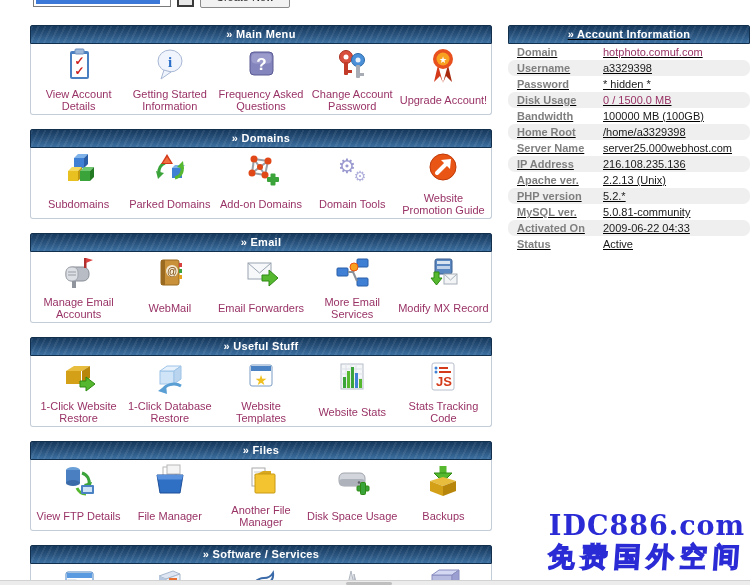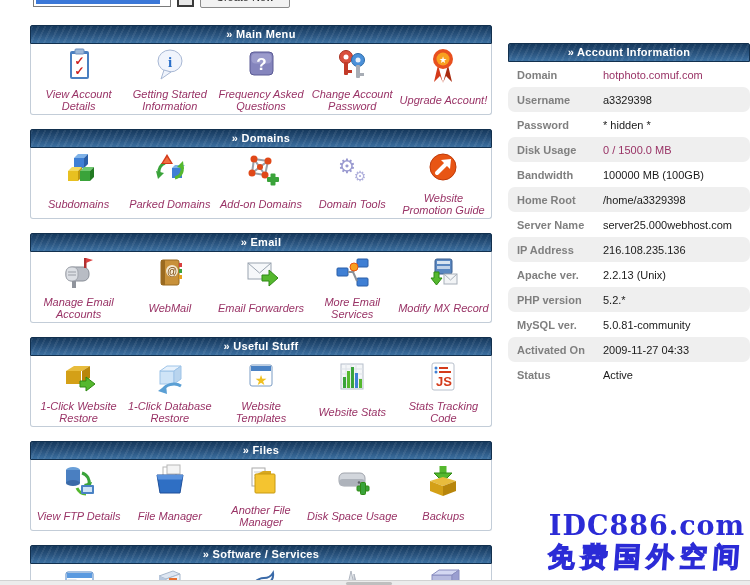--- a/index.html
+++ b/index.html
@@ -27,25 +27,25 @@
 
   
   .left-col{position:absolute;left:30px;top:25px;width:462px;}
   .section{margin-bottom:14px;border-radius:11px;}
   .sec-body{height:68px;background:#fff;border:1px solid #c3cdd8;border-top:none;
     border-radius:0 0 3px 3px;display:flex;padding:1px 2px;}
   .item{flex:1 1 0;display:flex;flex-direction:column;align-items:center;
     justify-content:flex-start;cursor:pointer;min-width:0;}
   .item .icon{height:42px;display:flex;align-items:center;justify-content:center;}
   .item .label{height:26px;display:flex;align-items:center;justify-content:center;
-    text-align:center;font-size:11px;line-height:12px;color:#993366;font-style:italic;}
+    text-align:center;font-size:11px;line-height:12px;color:#993366;}
 
   
-  .account-panel{position:absolute;left:508px;top:43px;width:242px;}
-  .arow{display:flex;align-items:center;height:25px;font-size:11px;}
+  .account-panel{position:absolute;left:508px;top:25px;width:242px;text-decoration:underline;}
+  .arow{display:flex;align-items:center;height:16px;font-size:11px;}
   .arow.alt{background:#efefef;border-radius:7px;}
   .alabel{width:86px;padding-left:9px;font-weight:bold;color:#7f7f7f;flex:0 0 auto;}
   .avalue{color:#1a1a1a;white-space:nowrap;}
   .avalue.link{color:#993366;cursor:pointer;}
 
   
   .watermark{position:absolute;right:4px;top:511px;text-align:center;pointer-events:none;}
   .wm1{font-family:"DejaVu Serif", serif;font-weight:bold;font-size:27px;line-height:30px;
     color:#2b2bd6;letter-spacing:1px;text-shadow:1px 1px 0 #ffffff,-1px -1px 0 #ffffff;}
   .wm2{font-family:"DejaVu Serif", serif;font-weight:bold;font-size:27px;line-height:32px;
@@ -516,21 +516,21 @@
         <div class="arow alt">
           <span class="alabel">PHP version</span>
           <span class="avalue">5.2.*</span>
         </div>
         <div class="arow">
           <span class="alabel">MySQL ver.</span>
           <span class="avalue">5.0.81-community</span>
         </div>
         <div class="arow alt">
           <span class="alabel">Activated On</span>
-          <span class="avalue">2009-11-27 04:33</span>
+          <span class="avalue">2009-06-22 04:33</span>
         </div>
         <div class="arow">
           <span class="alabel">Status</span>
           <span class="avalue">Active</span>
         </div>
       </div>
   </div>
 
   <div class="watermark">
     <div class="wm1">IDC886.com</div>

